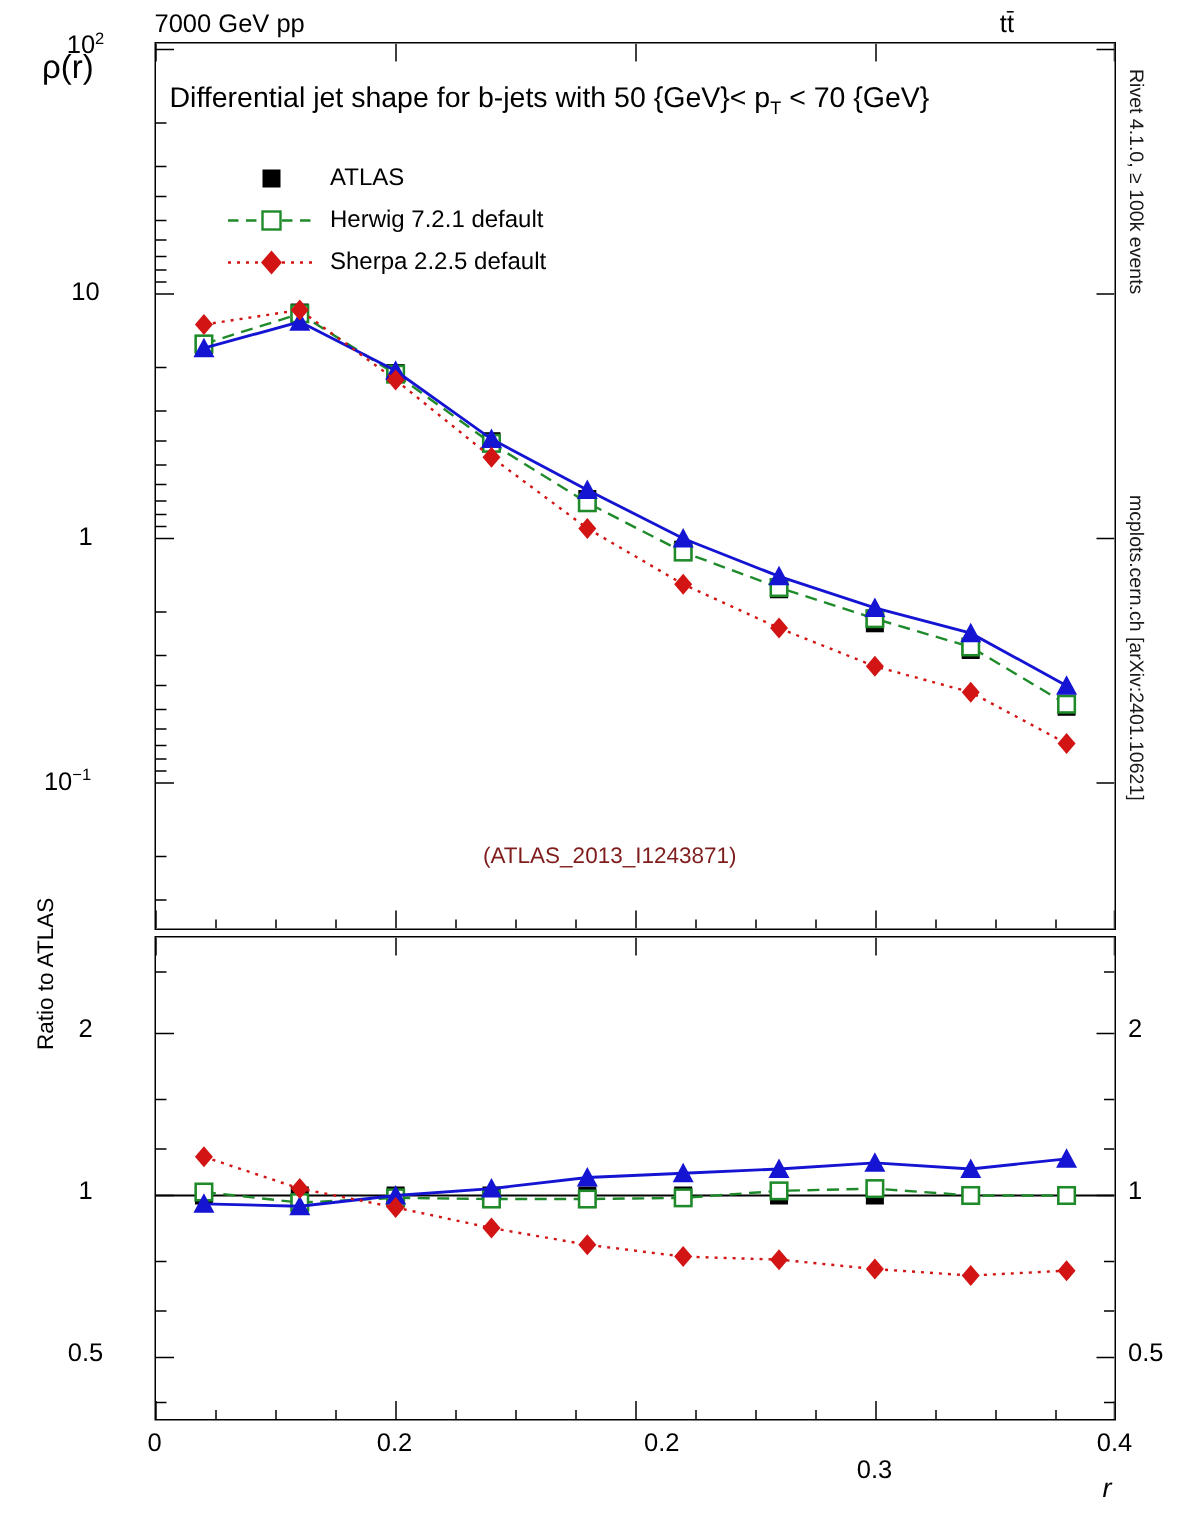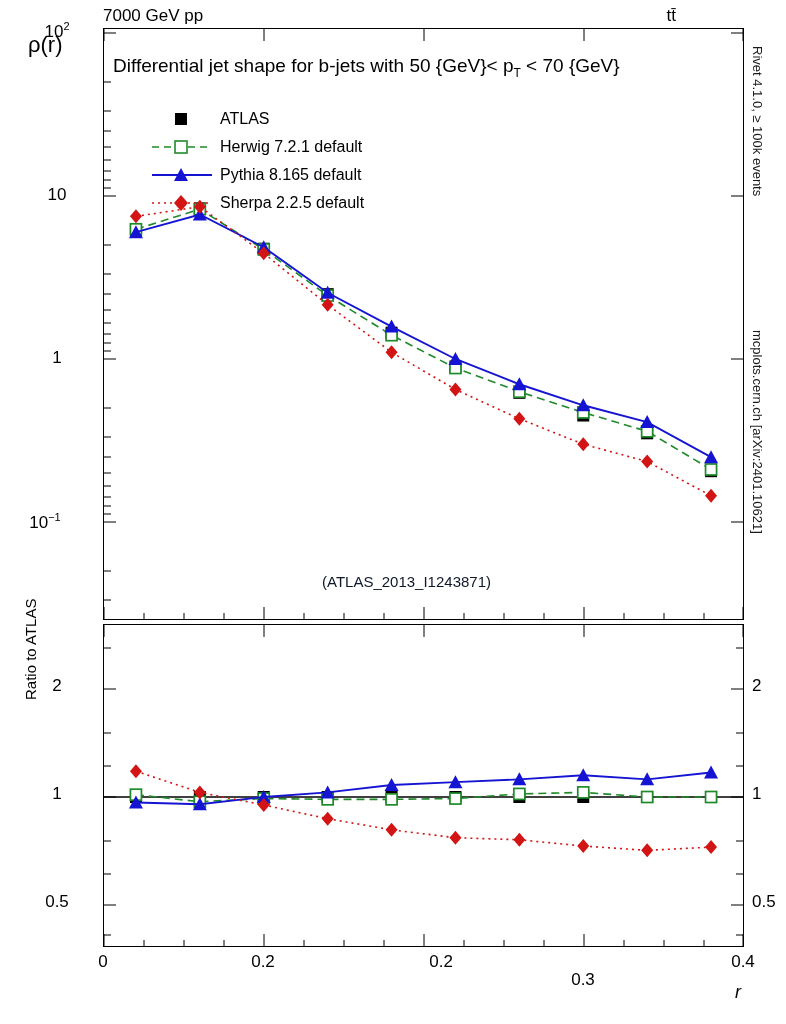--- a/index.html
+++ b/index.html
@@ -106,22 +106,21 @@
     height: 20px;
     flex: 0 0 64px;
     position: relative;
   }
   .leg-text { padding-left: 6px; }
 
   
   #watermark {
     left: 322px; top: 562px;
     font-size: 15px;
-    color: #0f172a;
-    margin-top: 11px;
+    color: #7f1d1d;
   }
 </style>
 </head>
 <body>
 
 <div id="root">
 
   <div class="abs txt hdr-left">7000 GeV pp</div>
   <div class="abs txt hdr-right">tt̄</div>
 
@@ -262,29 +261,20 @@
       <div class="leg-text txt">ATLAS</div>
     </div>
     <div class="leg-row">
       <div class="leg-mark">
         <svg width="64" height="20">
           <line x1="2" y1="10" x2="62" y2="10" stroke="#1f8a2a" stroke-width="1.6" stroke-dasharray="7,5"></line>
           <rect x="25" y="4" width="12" height="12" fill="#fff" stroke="#1f8a2a" stroke-width="1.6"></rect>
         </svg>
       </div>
       <div class="leg-text txt">Herwig 7.2.1 default</div>
-    </div>
-    <div class="leg-row">
-      <div class="leg-mark">
-        <svg width="64" height="20">
-          <line x1="2" y1="10" x2="62" y2="10" stroke="#1414d2" stroke-width="1.8"></line>
-          <polygon points="31,3 38,16 24,16" fill="#1414d2"></polygon>
-        </svg>
-      </div>
-      <div class="leg-text txt">Pythia 8.165 default</div>
     </div>
     <div class="leg-row">
       <div class="leg-mark">
         <svg width="64" height="20">
           <line x1="2" y1="10" x2="62" y2="10" stroke="#d21414" stroke-width="1.6" stroke-dasharray="2,4"></line>
           <polygon points="31,2 38,10 31,18 24,10" fill="#d21414"></polygon>
         </svg>
       </div>
       <div class="leg-text txt">Sherpa 2.2.5 default</div>
     </div>

